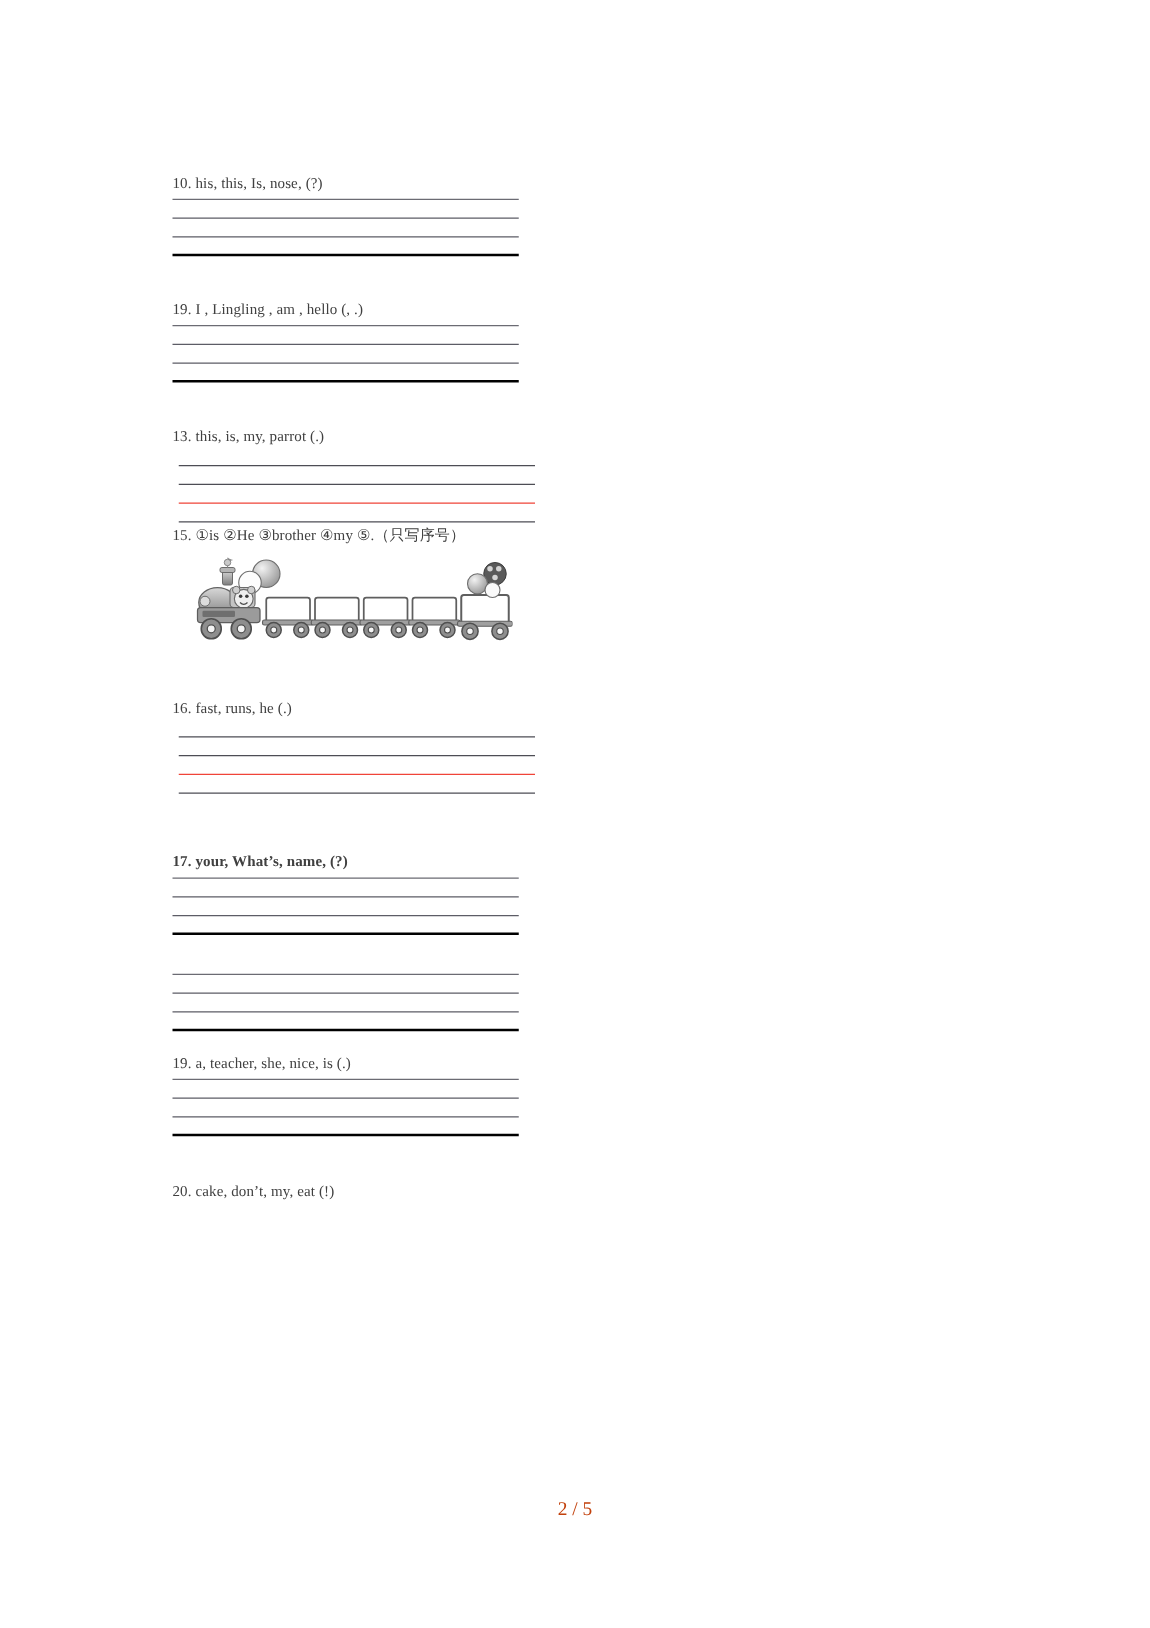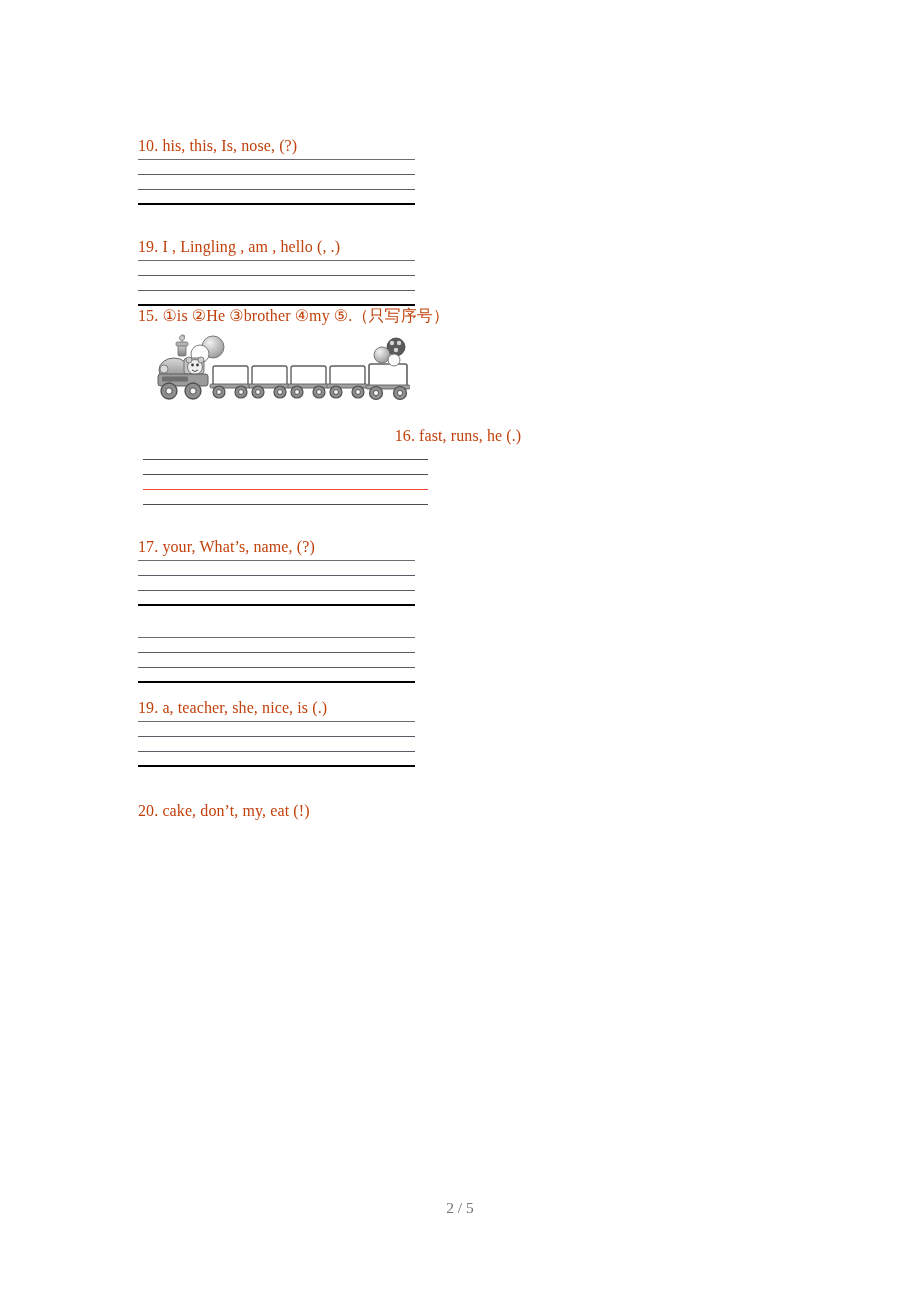--- a/index.html
+++ b/index.html
@@ -24,25 +24,25 @@
   .content {
     position: absolute;
     left: 138px;
     top: 136px;
     width: 640px;
   }
 
   
   .q-block { position: relative; }
   .q-text {
-    font-size: 16px;
+    font-size: 12px;
     line-height: 20px;
     letter-spacing: 0.1px;
     white-space: nowrap;
-    color: #c2410c;
+    color: #404040;
   }
 
   
   .lines {
     position: relative;
     margin-top: 3px;
   }
   .lines .ln {
     display: block;
     height: 0;
@@ -84,21 +84,21 @@
   .train svg { display: block; }
 
   
   .footer {
     position: absolute;
     left: 0;
     top: 1199px;
     width: 920px;
     text-align: center;
     font-size: 15.5px;
-    color: #737373;
+    color: #c2410c;
     font-family: "Liberation Serif", serif;
   }
 </style>
 </head>
 <body>
 
 <div class="page">
   <div class="content">
 
     <div class="q-block" style="margin-top:0;">
@@ -115,20 +115,29 @@
     <div class="q-block" style="margin-top:32px;">
       <div class="q-text">19. I , Lingling , am , hello (, .)</div>
       <div class="lines std">
         <span class="ln l1"></span>
         <span class="ln l2"></span>
         <span class="ln l3"></span>
         <span class="ln l4"></span>
       </div>
     </div>
 
+    <div class="q-block" style="margin-top:33px;">
+      <div class="q-text">13. this, is, my, parrot (.)</div>
+      <div class="lines redset">
+        <span class="ln l1"></span>
+        <span class="ln l2"></span>
+        <span class="ln l3"></span>
+        <span class="ln l4"></span>
+      </div>
+    </div>
 
 
     <div class="q-block" style="">
       <div class="q-text">15. ①is  ②He  ③brother  ④my  ⑤.（只写序号）</div>
       <div class="train" style="margin-top:8px; margin-left:10px;">
         <svg width="262" height="72" viewBox="0 0 262 72" xmlns="http://www.w3.org/2000/svg">
           <defs>
             <linearGradient id="gmet" x1="0" y1="0" x2="0" y2="1">
               <stop offset="0%" stop-color="#d8d8d8"></stop>
               <stop offset="55%" stop-color="#a8a8a8"></stop>
@@ -219,31 +228,31 @@
             <circle cx="244" cy="9" r="2.2" fill="#d5d5d5"></circle>
             <circle cx="251" cy="9" r="2.2" fill="#d5d5d5"></circle>
             <circle cx="248" cy="16" r="2.2" fill="#d5d5d5"></circle>
             <circle cx="234" cy="21" r="8" fill="url(#gball)" stroke="#6f6f6f" stroke-width="0.9"></circle>
             <circle cx="246" cy="26" r="6" fill="#fafafa" stroke="#6f6f6f" stroke-width="0.9"></circle>
           </g>
         </svg>
       </div>
     </div>
 
-    <div class="q-block" style="margin-top:20px;text-align:center;">
+    <div class="q-block" style="margin-top:38px;">
       <div class="q-text">16. fast,   runs,   he (.)</div>
       <div class="lines redset">
         <span class="ln l1"></span>
         <span class="ln l2"></span>
         <span class="ln l3"></span>
         <span class="ln l4"></span>
       </div>
     </div>
 
-    <div class="q-block" style="margin-top:32px;">
+    <div class="q-block" style="margin-top:44px;font-weight:bold;">
       <div class="q-text">17. your, What’s, name, (?)</div>
       <div class="lines std">
         <span class="ln l1"></span>
         <span class="ln l2"></span>
         <span class="ln l3"></span>
         <span class="ln l4"></span>
       </div>
     </div>
 
     <div class="q-block" style="margin-top:31px;">

